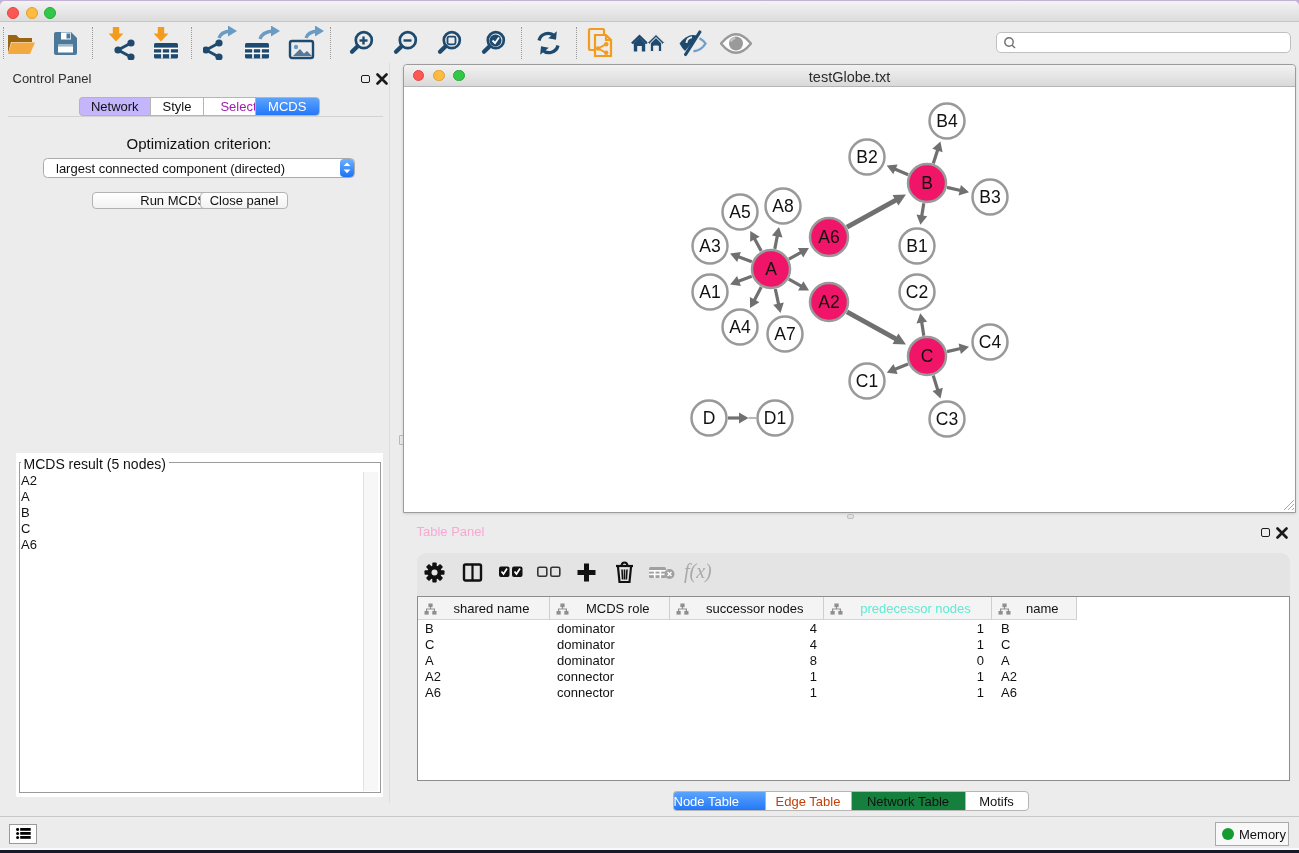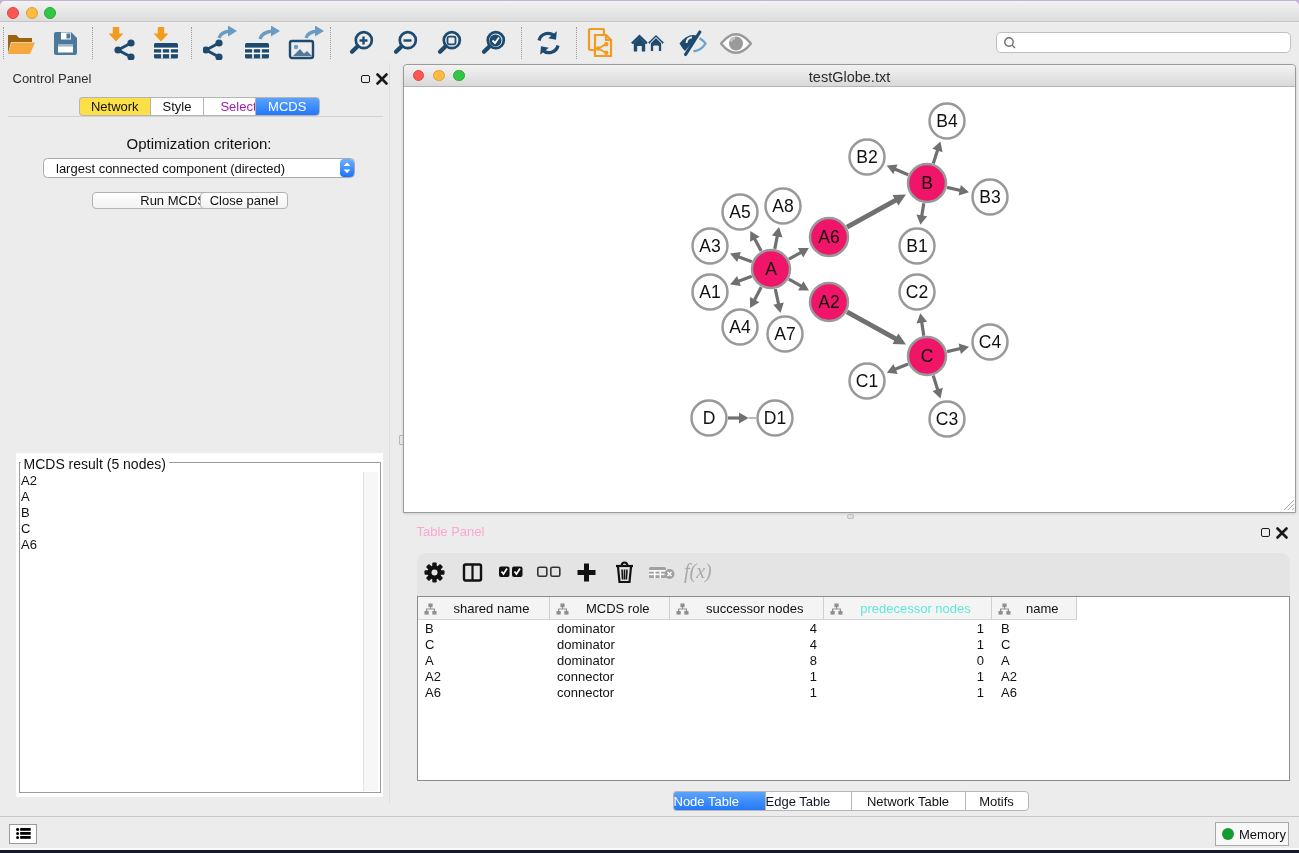--- a/index.html
+++ b/index.html
@@ -142,21 +142,21 @@
   <line x1="9.2" y1="9.2" x2="12" y2="12" stroke="#6e6e6e" stroke-width="1.4"></line>
 </svg>
 
 <div class="abs" style="left:0;top:63px;width:390px;height:740px;background:#ececec;border-right:1px solid #dddddd"></div>
 <div class="abs" style="left:12.5px;top:70.5px;font-size:13px;color:#2e2e2e">Control Panel</div>
 <div class="abs" style="left:361px;top:74.5px;width:9px;height:8.5px;border:1.7px solid #1a1a1a;border-radius:2px"></div>
 <svg class="abs" style="left:376px;top:73px" width="12" height="12" viewBox="0 0 12 12">
   <path d="M1.5 1.5 L10.5 10.5 M10.5 1.5 L1.5 10.5" stroke="#1a1a1a" stroke-width="2.6" stroke-linecap="round"></path>
 </svg>
 <div class="abs" style="left:8px;top:115.5px;width:375px;height:0;border-top:1px solid #d2d2d2"></div>
-<div class="abs" style="left:78.5px;top:97px;width:71.5px;height:19px;border:1px solid #b5b5b5;border-right:none;border-radius:4px 0 0 4px;background:#fde047;color:#111;font-size:13px;text-align:center;line-height:18.5px;">Network</div>
+<div class="abs" style="left:78.5px;top:97px;width:71.5px;height:19px;border:1px solid #b5b5b5;border-right:none;border-radius:4px 0 0 4px;background:#c4b5fd;color:#111;font-size:13px;text-align:center;line-height:18.5px;">Network</div>
 <div class="abs" style="left:150px;top:97px;width:53px;height:19px;border:1px solid #b5b5b5;border-right:none;background:#fff;color:#111;font-size:13px;text-align:center;line-height:18.5px;">Style</div>
 <div class="abs" style="left:203px;top:97px;width:70px;height:19px;border:1px solid #b5b5b5;border-right:none;background:#fff;color:#a21caf;font-size:13px;text-align:center;line-height:18.5px;">Select</div>
 <div class="abs" style="left:254.5px;top:97px;width:65.5px;height:19px;border:1px solid #b5b5b5;border-right:1px solid #b5b5b5;border-radius:0 4px 4px 0;background:linear-gradient(#5ba3fc,#2478f8);color:#fff;font-size:13px;text-align:center;line-height:18.5px;">MCDS</div>
 <div class="abs" style="left:0px;top:135px;width:398px;text-align:center;font-size:15px;color:#111">Optimization criterion:</div>
 <div class="abs" style="left:43px;top:158px;width:312px;height:19.5px;background:#fff;border:1px solid #ababab;border-radius:4.5px"></div>
 <div class="abs" style="left:339.5px;top:158.5px;width:14.5px;height:18.5px;background:linear-gradient(#6eb1fd,#1b72f8);border-radius:4px"></div>
 <svg class="abs" style="left:341px;top:161px" width="12" height="14" viewBox="0 0 12 14">
   <path d="M2.6 5 L6 1.4 L9.4 5 Z" fill="#fff"></path>
   <path d="M2.6 8.6 L6 12.2 L9.4 8.6 Z" fill="#fff"></path>
 </svg>
@@ -381,22 +381,22 @@
 <div class="abs" style="left:557px;top:669px;width:120px;height:16px;line-height:16px;font-size:13px;color:#111">connector</div>
 <div class="abs" style="left:700px;top:669px;width:117px;height:16px;line-height:16px;font-size:13px;color:#111;text-align:right">1</div>
 <div class="abs" style="left:860px;top:669px;width:124px;height:16px;line-height:16px;font-size:13px;color:#111;text-align:right">1</div>
 <div class="abs" style="left:1001px;top:669px;width:70px;height:16px;line-height:16px;font-size:13px;color:#111">A2</div>
 <div class="abs" style="left:425px;top:685px;width:120px;height:16px;line-height:16px;font-size:13px;color:#111">A6</div>
 <div class="abs" style="left:557px;top:685px;width:120px;height:16px;line-height:16px;font-size:13px;color:#111">connector</div>
 <div class="abs" style="left:700px;top:685px;width:117px;height:16px;line-height:16px;font-size:13px;color:#111;text-align:right">1</div>
 <div class="abs" style="left:860px;top:685px;width:124px;height:16px;line-height:16px;font-size:13px;color:#111;text-align:right">1</div>
 <div class="abs" style="left:1001px;top:685px;width:70px;height:16px;line-height:16px;font-size:13px;color:#111">A6</div>
 <div class="abs" style="left:672.5px;top:791px;width:92.0px;height:19.5px;border:1px solid #b5b5b5;border-right:none;border-radius:4px 0 0 4px;background:linear-gradient(#5ba3fc,#2478f8);color:#fff;font-size:13px;text-align:left;line-height:19px;">Node Table</div>
-<div class="abs" style="left:764.5px;top:791px;width:86.0px;height:19.5px;border:1px solid #b5b5b5;border-right:none;background:#fff;color:#0f172a;font-size:13px;line-height:19px;">Edge Table</div>
-<div class="abs" style="left:850.5px;top:791px;width:114.0px;height:19.5px;border:1px solid #b5b5b5;border-right:none;background:#ffffff;color:#111;font-size:13px;text-align:center;line-height:19px;">Network Table</div>
+<div class="abs" style="left:764.5px;top:791px;width:86.0px;height:19.5px;border:1px solid #b5b5b5;border-right:none;background:#fff;color:#c2410c;font-size:13px;text-align:center;line-height:19px;">Edge Table</div>
+<div class="abs" style="left:850.5px;top:791px;width:114.0px;height:19.5px;border:1px solid #b5b5b5;border-right:none;background:#15803d;color:#111;font-size:13px;text-align:center;line-height:19px;">Network Table</div>
 <div class="abs" style="left:964.5px;top:791px;width:64.0px;height:19.5px;border:1px solid #b5b5b5;border-right:1px solid #b5b5b5;border-radius:0 4px 4px 0;border-right:1px solid #b5b5b5;background:#fff;color:#111;font-size:13px;text-align:center;line-height:19px;">Motifs</div>
 
 <div class="abs" style="left:0;top:815.5px;width:1299px;height:0;border-top:1px solid #c8c8c8"></div>
 <div class="abs" style="left:9px;top:824px;width:28px;height:20px;background:#fdfdfd;border:1px solid #9a9a9a"></div>
 <svg class="abs" style="left:15.5px;top:828px" width="15" height="12" viewBox="0 0 15 12">
   <circle cx="1.6" cy="1.4" r="1.5" fill="#000"></circle>
     <rect x="4.2" y="0" width="10.5" height="2.8" fill="#000"></rect>
   <circle cx="1.6" cy="5.4" r="1.5" fill="#000"></circle>
     <rect x="4.2" y="4" width="10.5" height="2.8" fill="#000"></rect>
   <circle cx="1.6" cy="9.4" r="1.5" fill="#000"></circle>

